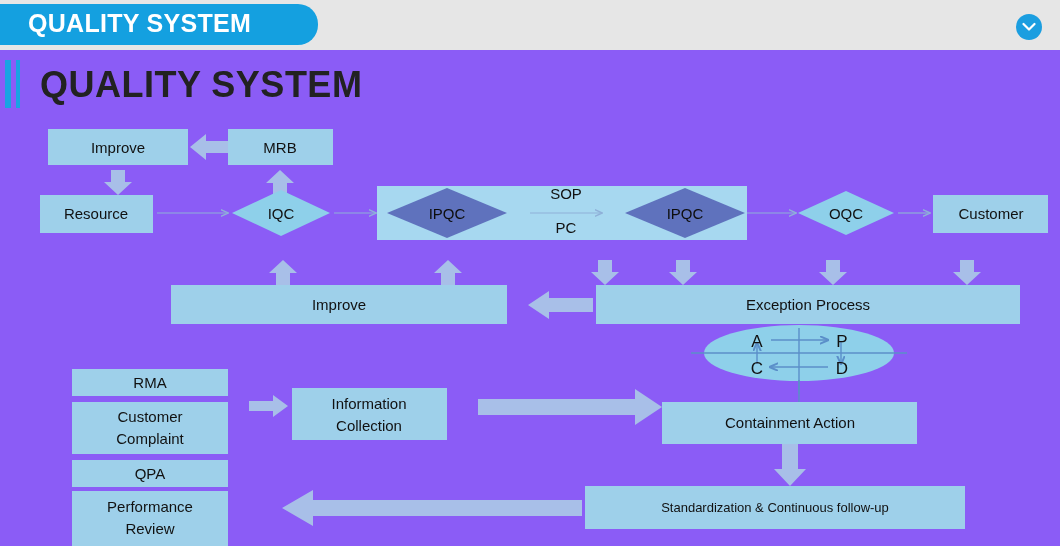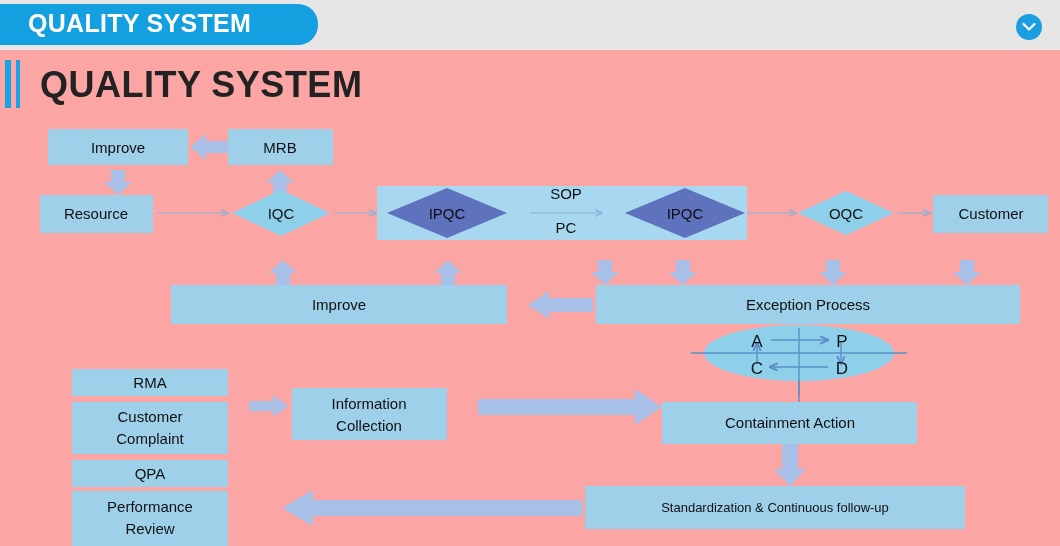--- a/index.html
+++ b/index.html
@@ -1,17 +1,17 @@
 <!DOCTYPE html>
 <html><head>
 <meta charset="utf-8">
 <style>
   html,body{margin:0;padding:0;background:#ffffff;}
   body{width:1060px;height:546px;font-family:"Liberation Sans",sans-serif;overflow:hidden;}
-  .page{position:relative;width:1060px;height:546px;background:#fca5a5;}
+  .page{position:relative;width:1060px;height:546px;background:#8b5cf6;}
 
   
   .topbar{position:absolute;left:0;top:0;width:1060px;height:50px;background:#e6e6e6;}
   .tab{position:absolute;left:0;top:4px;width:318px;height:41px;background:#14a0e0;
        border-top-right-radius:20px;border-bottom-right-radius:20px;}
   .tab-label{position:absolute;left:28px;top:9px;color:#ffffff;font-size:25px;
        font-weight:bold;letter-spacing:.3px;white-space:nowrap;}
   .company{position:absolute;right:62px;top:14px;font-size:17px;color:#1c1c1c;white-space:nowrap;}
   .chev{position:absolute;right:18px;top:14px;width:26px;height:26px;border-radius:50%;
         background:#1b9ee0;}

